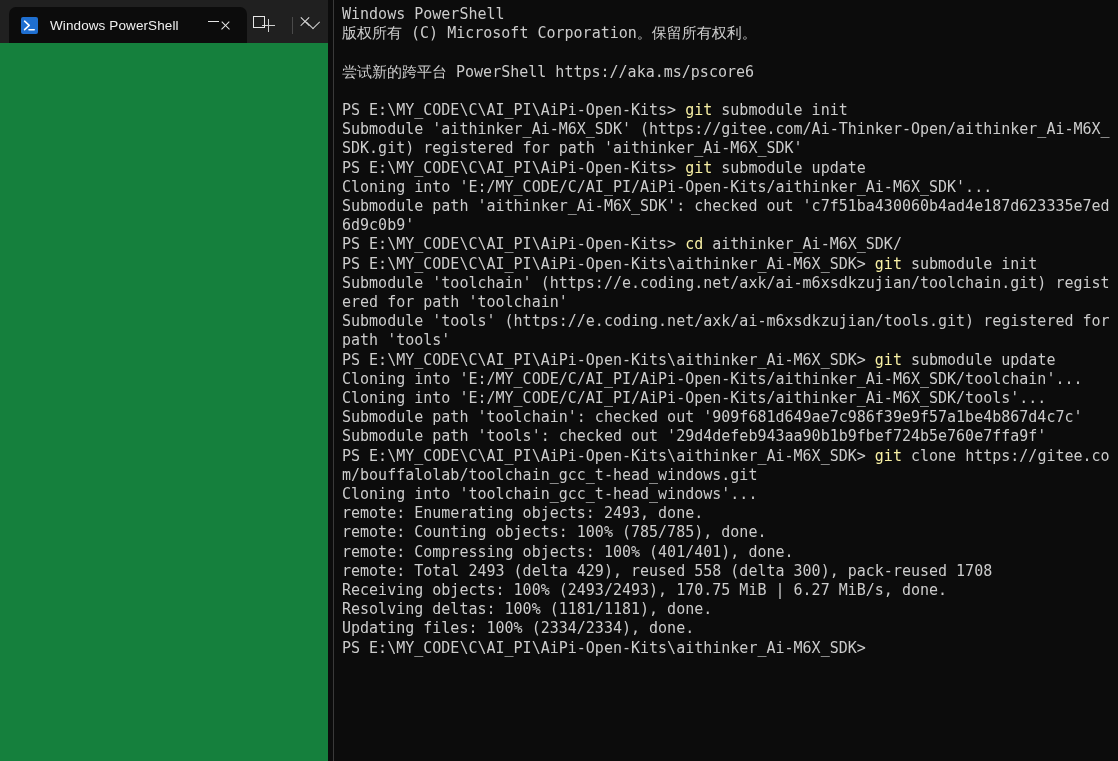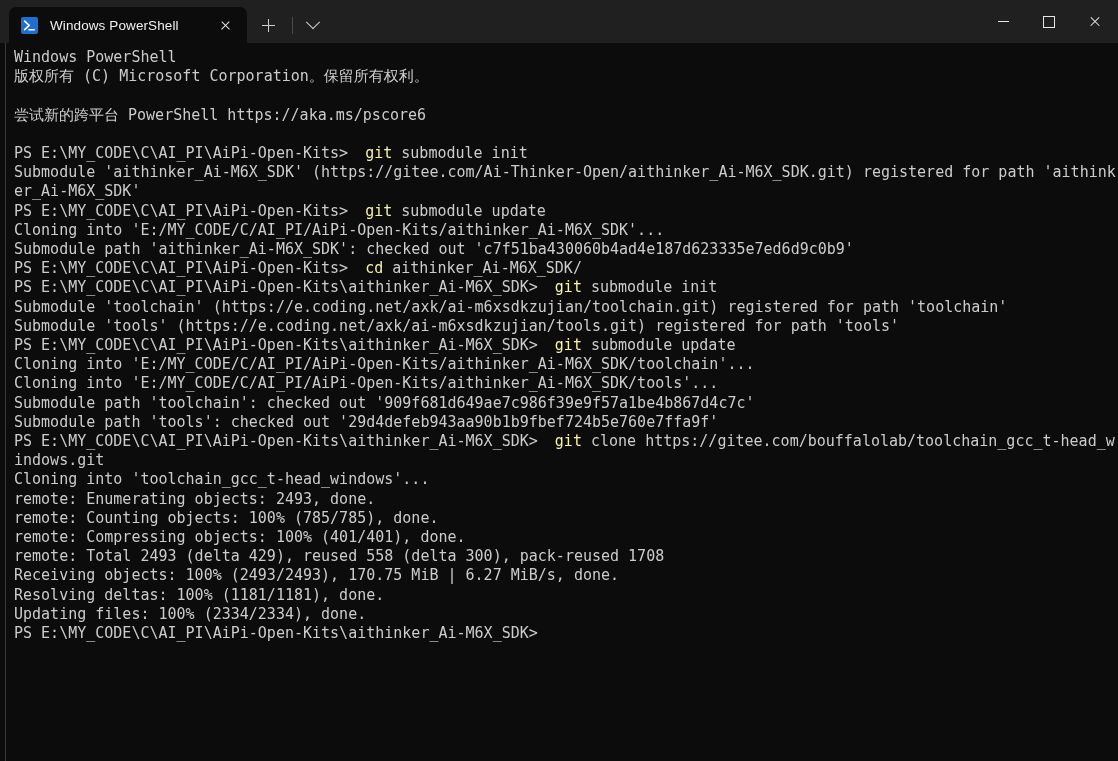--- a/index.html
+++ b/index.html
@@ -14,21 +14,21 @@
     font-family: "DejaVu Sans Mono", monospace;
   }
 
   
   #window {
     width: 1118px;
     height: 761px;
     position: relative;
     background: #15803d;
     display: flex;
-    flex-direction: column;
+    flex-direction: row;
   }
 
   #titlebar {
     height: 43px;
     background: #202020;
     display: flex;
     align-items: flex-end;
     position: relative;
     flex: 0 0 auto;
     user-select: none;
@@ -207,21 +207,21 @@
     white-space: pre-wrap;
     word-break: break-all;
     letter-spacing: 0px;
   }
 
   .tline {
     min-height: 19.2px;
     white-space: pre-wrap;
     word-break: break-all;
   }
-  .cmd  { color: #f9f1a5; margin-left: 8px; }
+  .cmd  { color: #f9f1a5; }
   .txt  { color: #cccccc; }
 </style>
 </head>
 <body>
 
 <div id="window">
 
   <div id="titlebar">
 
     <div id="tabstrip">

